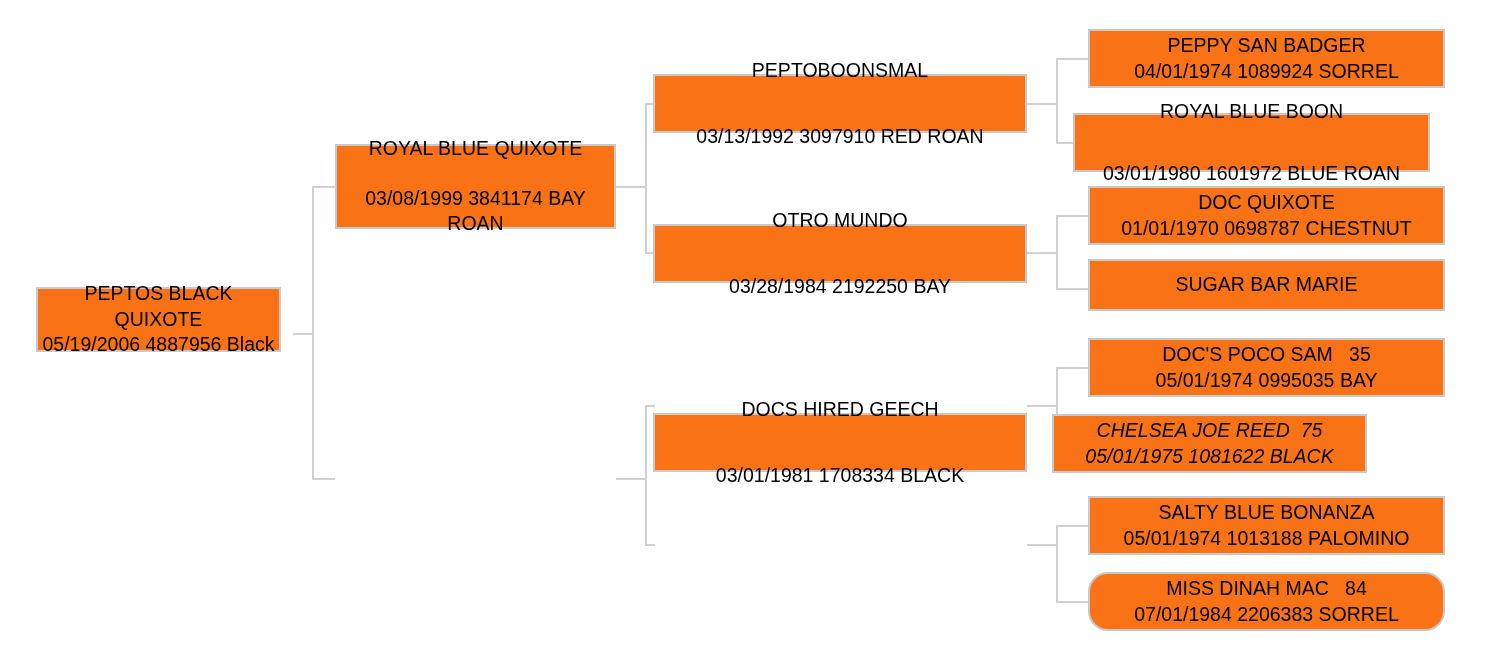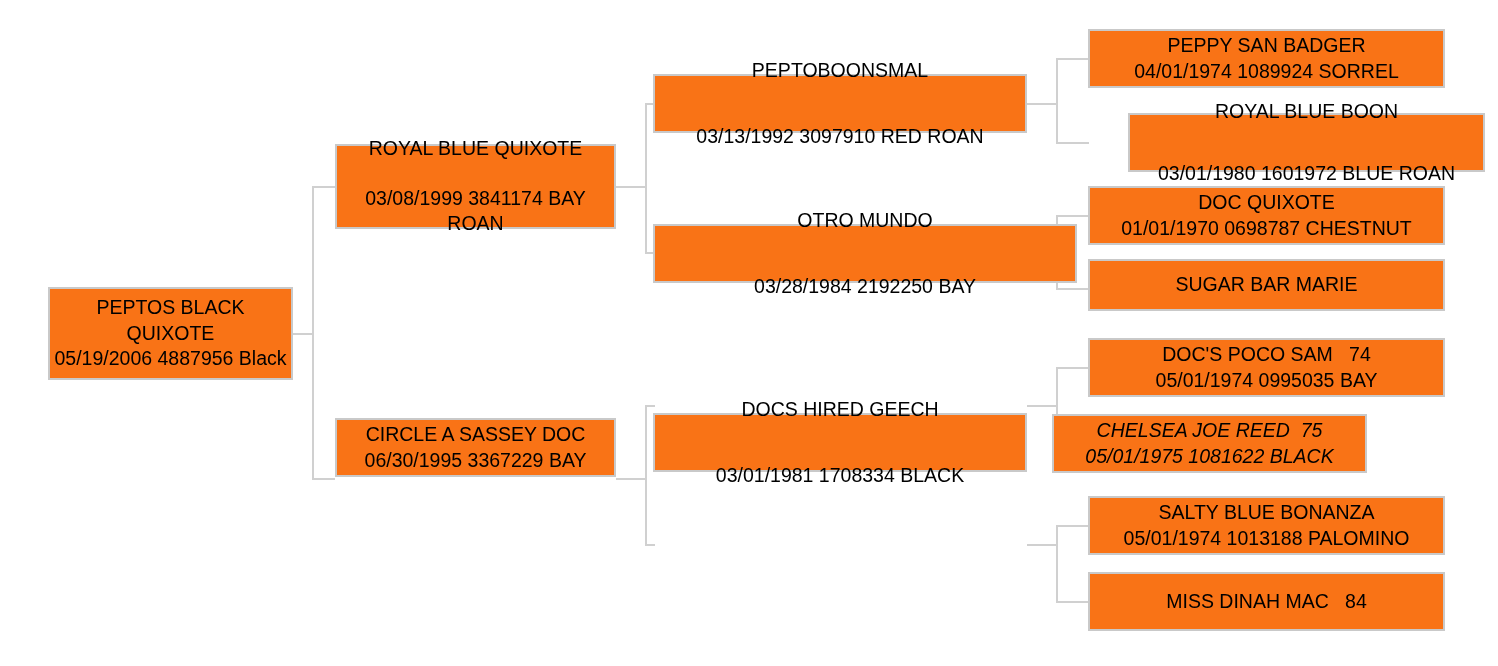--- a/index.html
+++ b/index.html
@@ -90,82 +90,79 @@
   <div class="conn conn-h" style="left:1027px; top:405px; width:30px;"></div>
   <div class="conn conn-v" style="left:1056px; top:367px; height:77px;"></div>
   <div class="conn conn-h" style="left:1056px; top:367px; width:33px;"></div>
   <div class="conn conn-h" style="left:1056px; top:443px; width:33px;"></div>
 
   <div class="conn conn-h" style="left:1027px; top:544px; width:30px;"></div>
   <div class="conn conn-v" style="left:1056px; top:525px; height:78px;"></div>
   <div class="conn conn-h" style="left:1056px; top:525px; width:33px;"></div>
   <div class="conn conn-h" style="left:1056px; top:601px; width:33px;"></div>
 
-  <div class="horse-box gen-0" style="left:48px; top:287px; width:245px; height:93px;">
+  <div class="horse-box gen-0" style="left:36px; top:287px; width:245px; height:65px;">
     <span class="horse-name">PEPTOS BLACK QUIXOTE</span>
     <span class="horse-detail">05/19/2006 4887956 Black</span>
   </div>
 
   <div class="horse-box gen-1" style="left:335px; top:144px; width:281px; height:85px;gap:24px;">
     <span class="horse-name">ROYAL BLUE QUIXOTE</span>
     <span class="horse-detail">03/08/1999 3841174 BAY ROAN</span>
   </div>
 
-  <div class="horse-box gen-1" style="left:335px; top:418px; width:281px; height:59px;">
-    <span class="horse-name">CIRCLE A SASSEY DOC</span>
-    <span class="horse-detail">06/30/1995 3367229 BAY</span>
-  </div>
 
   <div class="horse-box gen-2" style="left:653px; top:74px; width:374px; height:59px;">
     <span class="horse-name">PEPTOBOONSMAL</span>
     <span class="horse-detail">03/13/1992 3097910 RED ROAN</span>
   </div>
 
-  <div class="horse-box gen-2" style="left:653px; top:224px; width:424px; height:59px;">
+  <div class="horse-box gen-2" style="left:653px; top:224px; width:374px; height:59px;">
     <span class="horse-name">OTRO MUNDO</span>
     <span class="horse-detail">03/28/1984 2192250 BAY</span>
   </div>
 
   <div class="horse-box gen-2" style="left:653px; top:413px; width:374px; height:59px;">
     <span class="horse-name">DOCS HIRED GEECH</span>
     <span class="horse-detail">03/01/1981 1708334 BLACK</span>
   </div>
 
 
   <div class="horse-box gen-3" style="left:1088px; top:29px; width:357px; height:59px;">
     <span class="horse-name">PEPPY SAN BADGER</span>
     <span class="horse-detail">04/01/1974 1089924 SORREL</span>
   </div>
 
-  <div class="horse-box gen-3" style="left:1128px; top:113px; width:357px; height:59px;gap:36px;">
+  <div class="horse-box gen-3" style="left:1073px; top:113px; width:357px; height:59px;gap:36px;">
     <span class="horse-name">ROYAL BLUE BOON</span>
     <span class="horse-detail">03/01/1980 1601972 BLUE ROAN</span>
   </div>
 
   <div class="horse-box gen-3" style="left:1088px; top:186px; width:357px; height:59px;">
     <span class="horse-name">DOC QUIXOTE</span>
     <span class="horse-detail">01/01/1970 0698787 CHESTNUT</span>
   </div>
 
   <div class="horse-box gen-3" style="left:1088px; top:259px; width:357px; height:52px;">
     <span class="horse-name">SUGAR BAR MARIE</span>
   </div>
 
   <div class="horse-box gen-3" style="left:1088px; top:338px; width:357px; height:59px;">
-    <span class="horse-name">DOC'S POCO SAM   74</span>
+    <span class="horse-name">DOC'S POCO SAM   35</span>
     <span class="horse-detail">05/01/1974 0995035 BAY</span>
   </div>
 
   <div class="horse-box gen-3" style="left:1052px; top:414px; width:315px; height:59px;font-style:italic;">
     <span class="horse-name">CHELSEA JOE REED  75</span>
     <span class="horse-detail">05/01/1975 1081622 BLACK</span>
   </div>
 
   <div class="horse-box gen-3" style="left:1088px; top:496px; width:357px; height:59px;">
     <span class="horse-name">SALTY BLUE BONANZA</span>
     <span class="horse-detail">05/01/1974 1013188 PALOMINO</span>
   </div>
 
-  <div class="horse-box gen-3" style="left:1088px; top:572px; width:357px; height:59px;">
+  <div class="horse-box gen-3" style="left:1088px; top:572px; width:357px; height:59px;border-radius:20px;">
     <span class="horse-name">MISS DINAH MAC   84</span>
+    <span class="horse-detail">07/01/1984 2206383 SORREL</span>
   </div>
 
 </div>
 
 </body></html>

